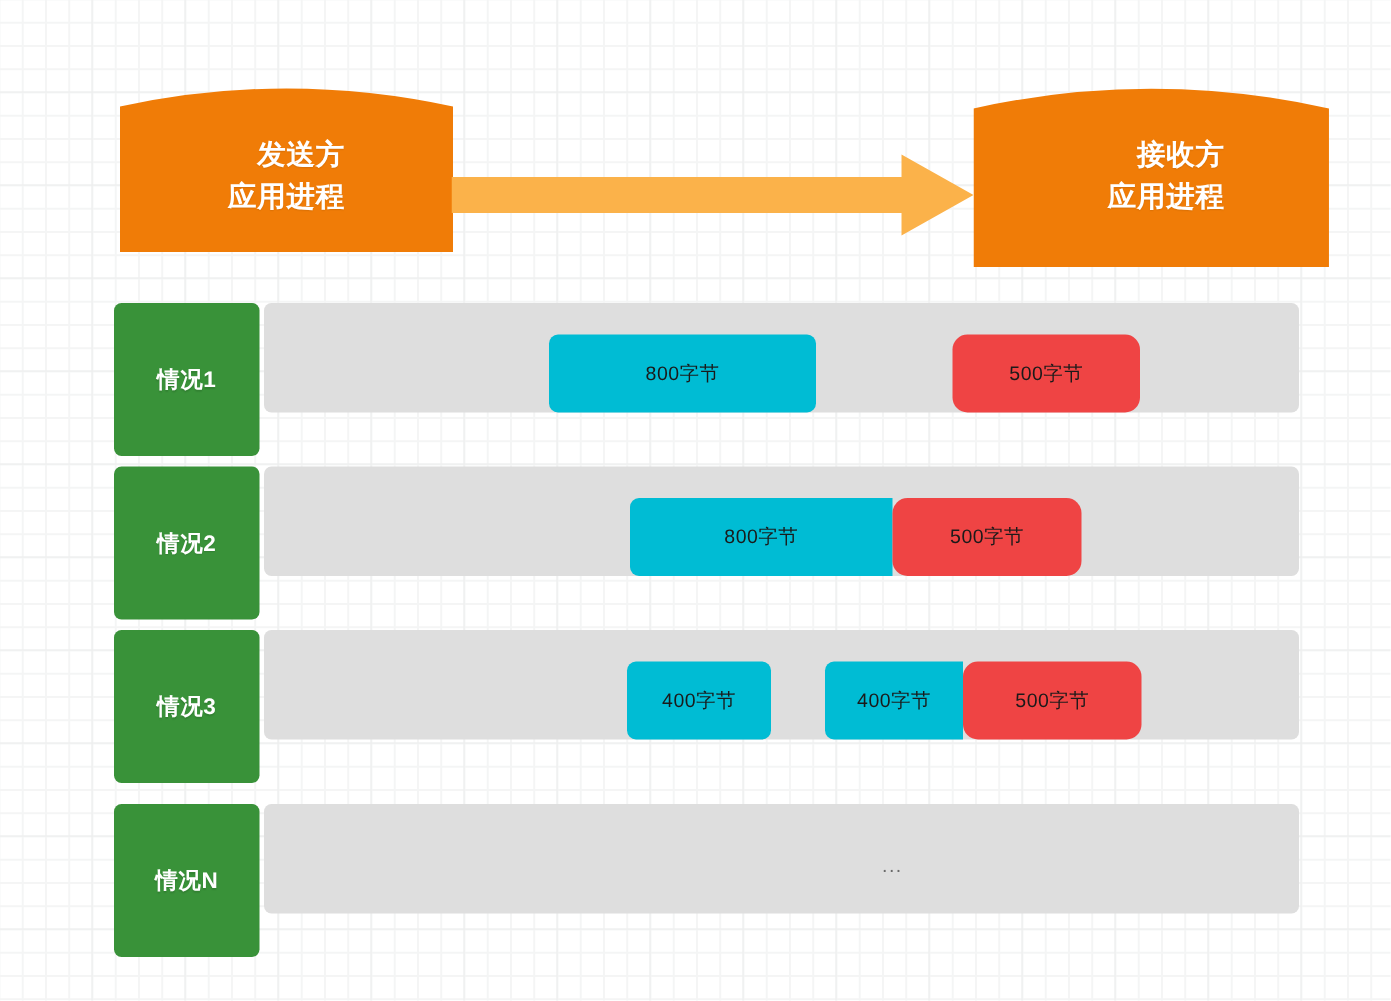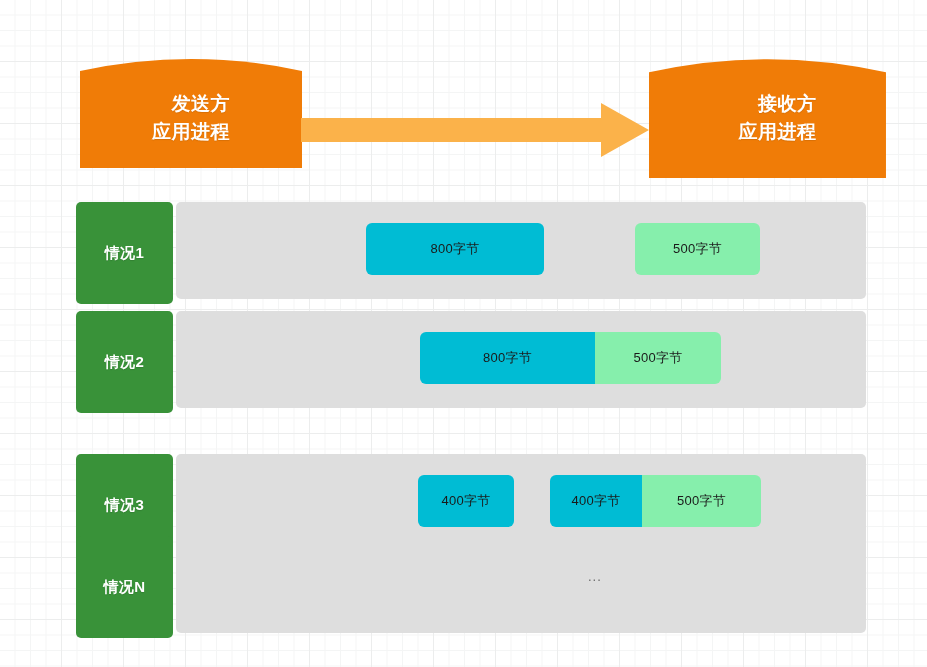--- a/index.html
+++ b/index.html
@@ -72,21 +72,21 @@
 
   
   .case-row {
     position: absolute;
     left: 76px;
     width: 790px;
     height: 85px;
   }
   #row-1 { top: 202px; }
   #row-2 { top: 311px; padding-left: 16px; }
-  #row-3 { top: 420px; margin-top: 34px; }
+  #row-3 { top: 420px; }
   #row-4 { top: 536px; }
 
   .case-label {
     position: absolute;
     left: 0;
     top: 0;
     width: 97px;
     height: 102px;
     background: #399239;
     border-radius: 5px;
@@ -98,39 +98,39 @@
     justify-content: center;
     letter-spacing: 0.4px;
     text-shadow: 0 1px 1px rgba(0,0,0,0.12);
   }
 
   .case-track {
     position: absolute;
     left: 100px;
     top: 0;
     width: 690px;
-    height: 97px;
+    height: 73px;
     background: #dedede;
     border-radius: 5px;
   }
 
   .segment {
     position: absolute;
     top: 21px;
     height: 52px;
     display: flex;
     align-items: center;
     justify-content: center;
     font-size: 13px;
     color: #1a1a1a;
     box-sizing: border-box;
     letter-spacing: 0.3px;
   }
   .segment.cyan   { background: #00bcd4; }
-  .segment.purple { background: #86efac; }
+  .segment.purple { background: #ef4444; border-radius: 10px; }
 
   .r-all  { border-radius: 6px; }
   .r-left { border-radius: 6px 0 0 6px; }
   .r-right{ border-radius: 0 6px 6px 0; }
 
   .ellipsis {
     position: absolute;
     top: 34px;
     font-size: 13px;
     color: #6a6a6a;

